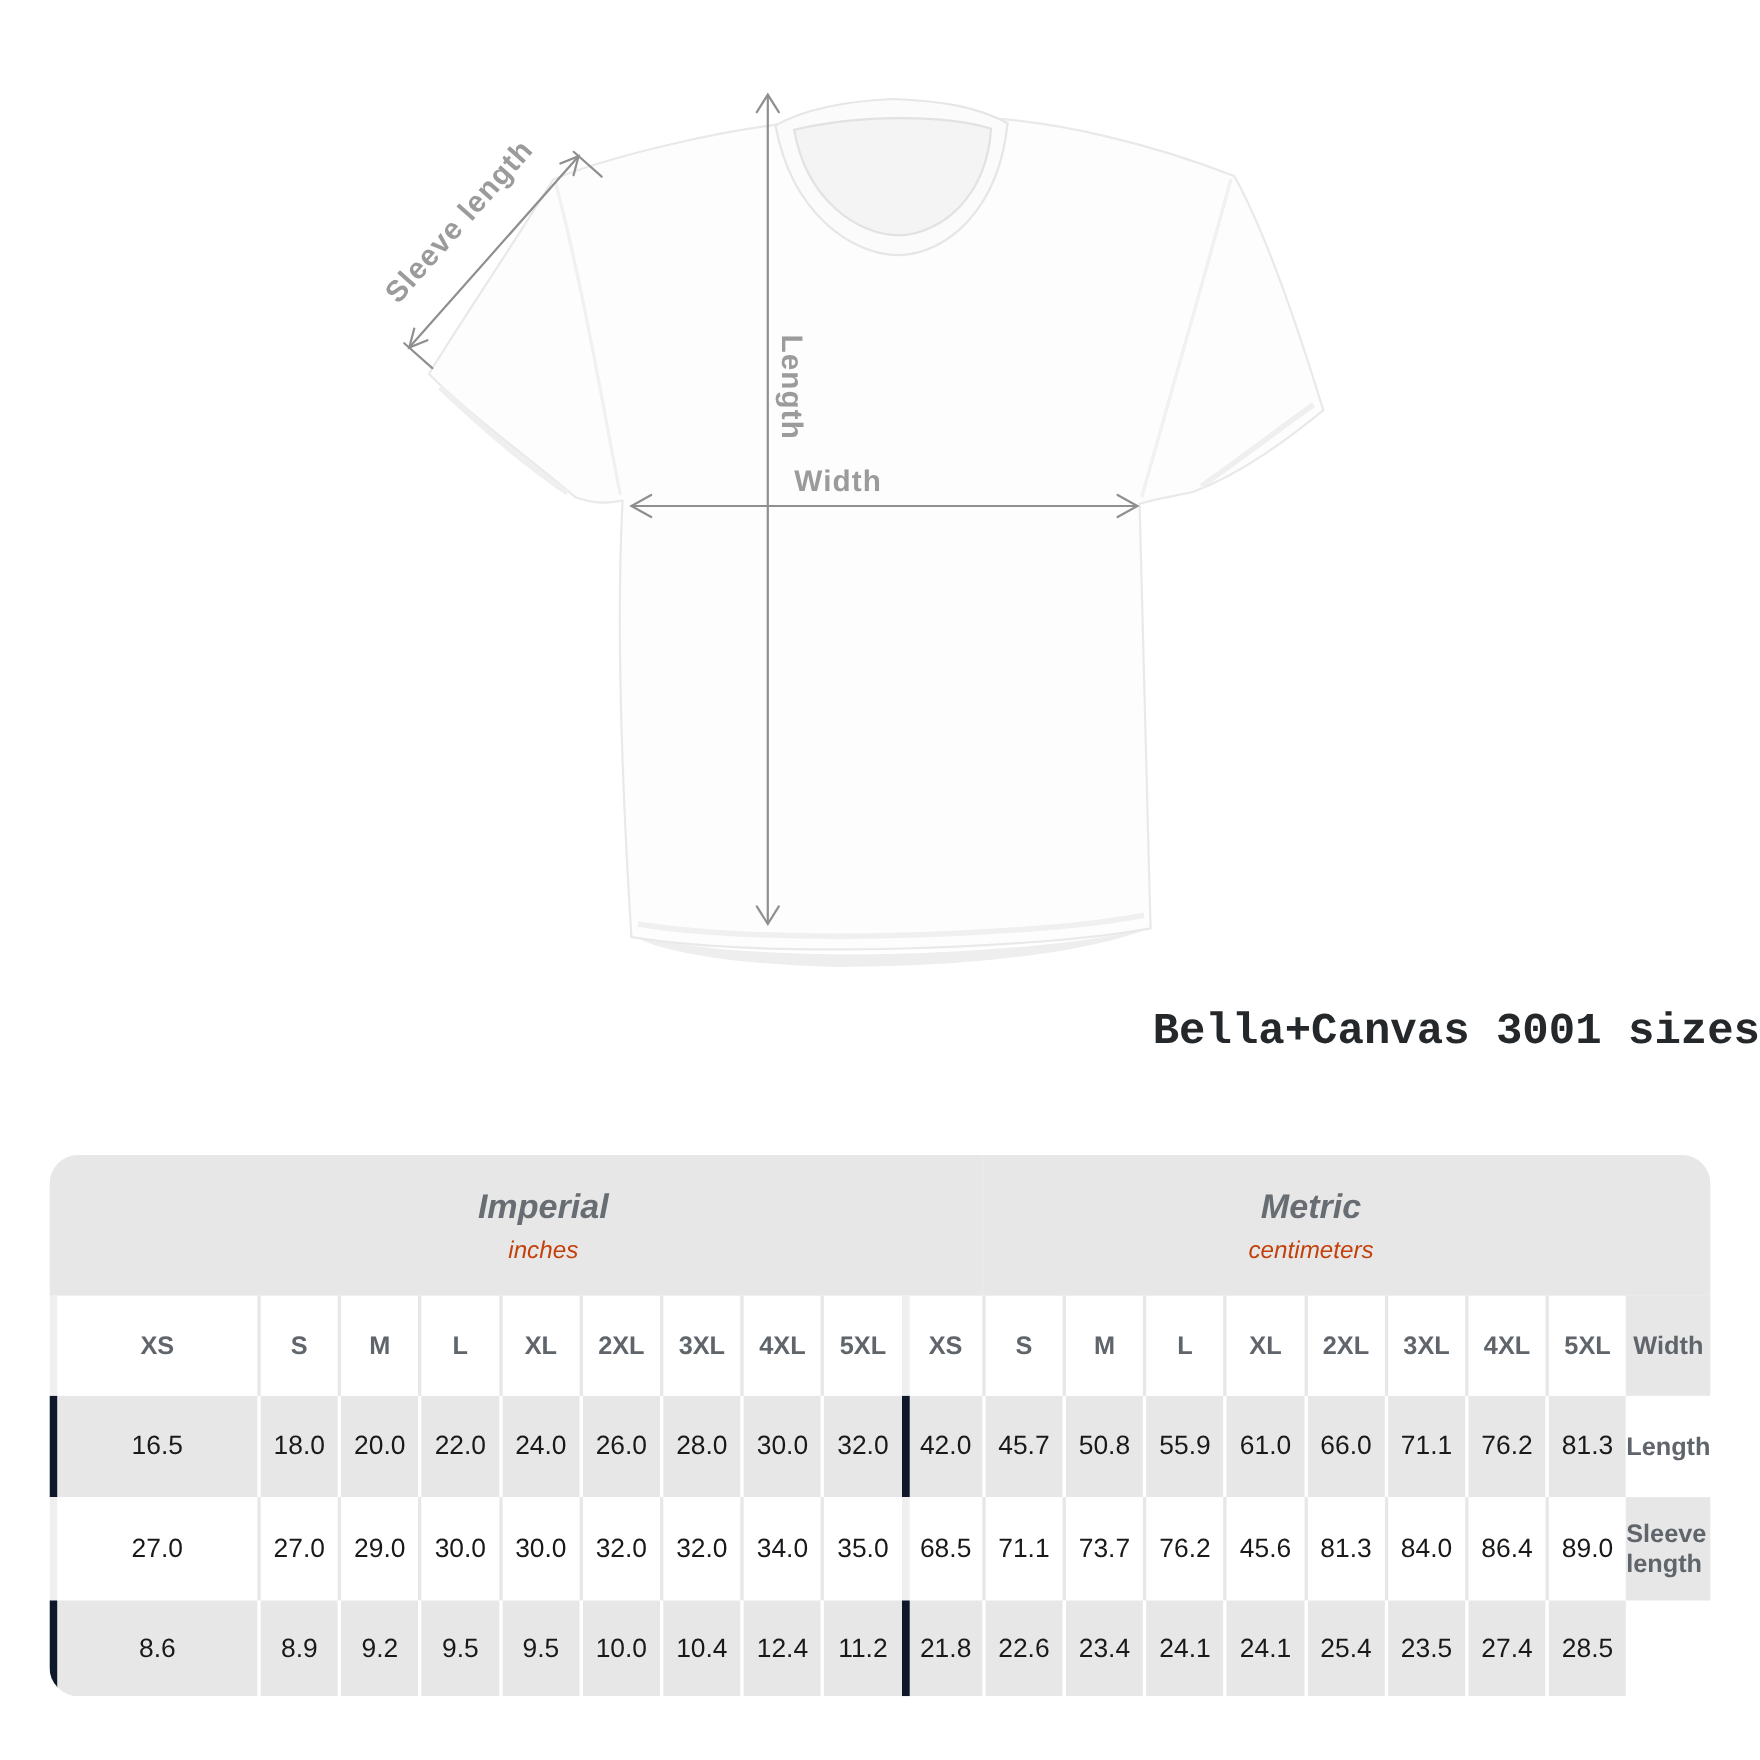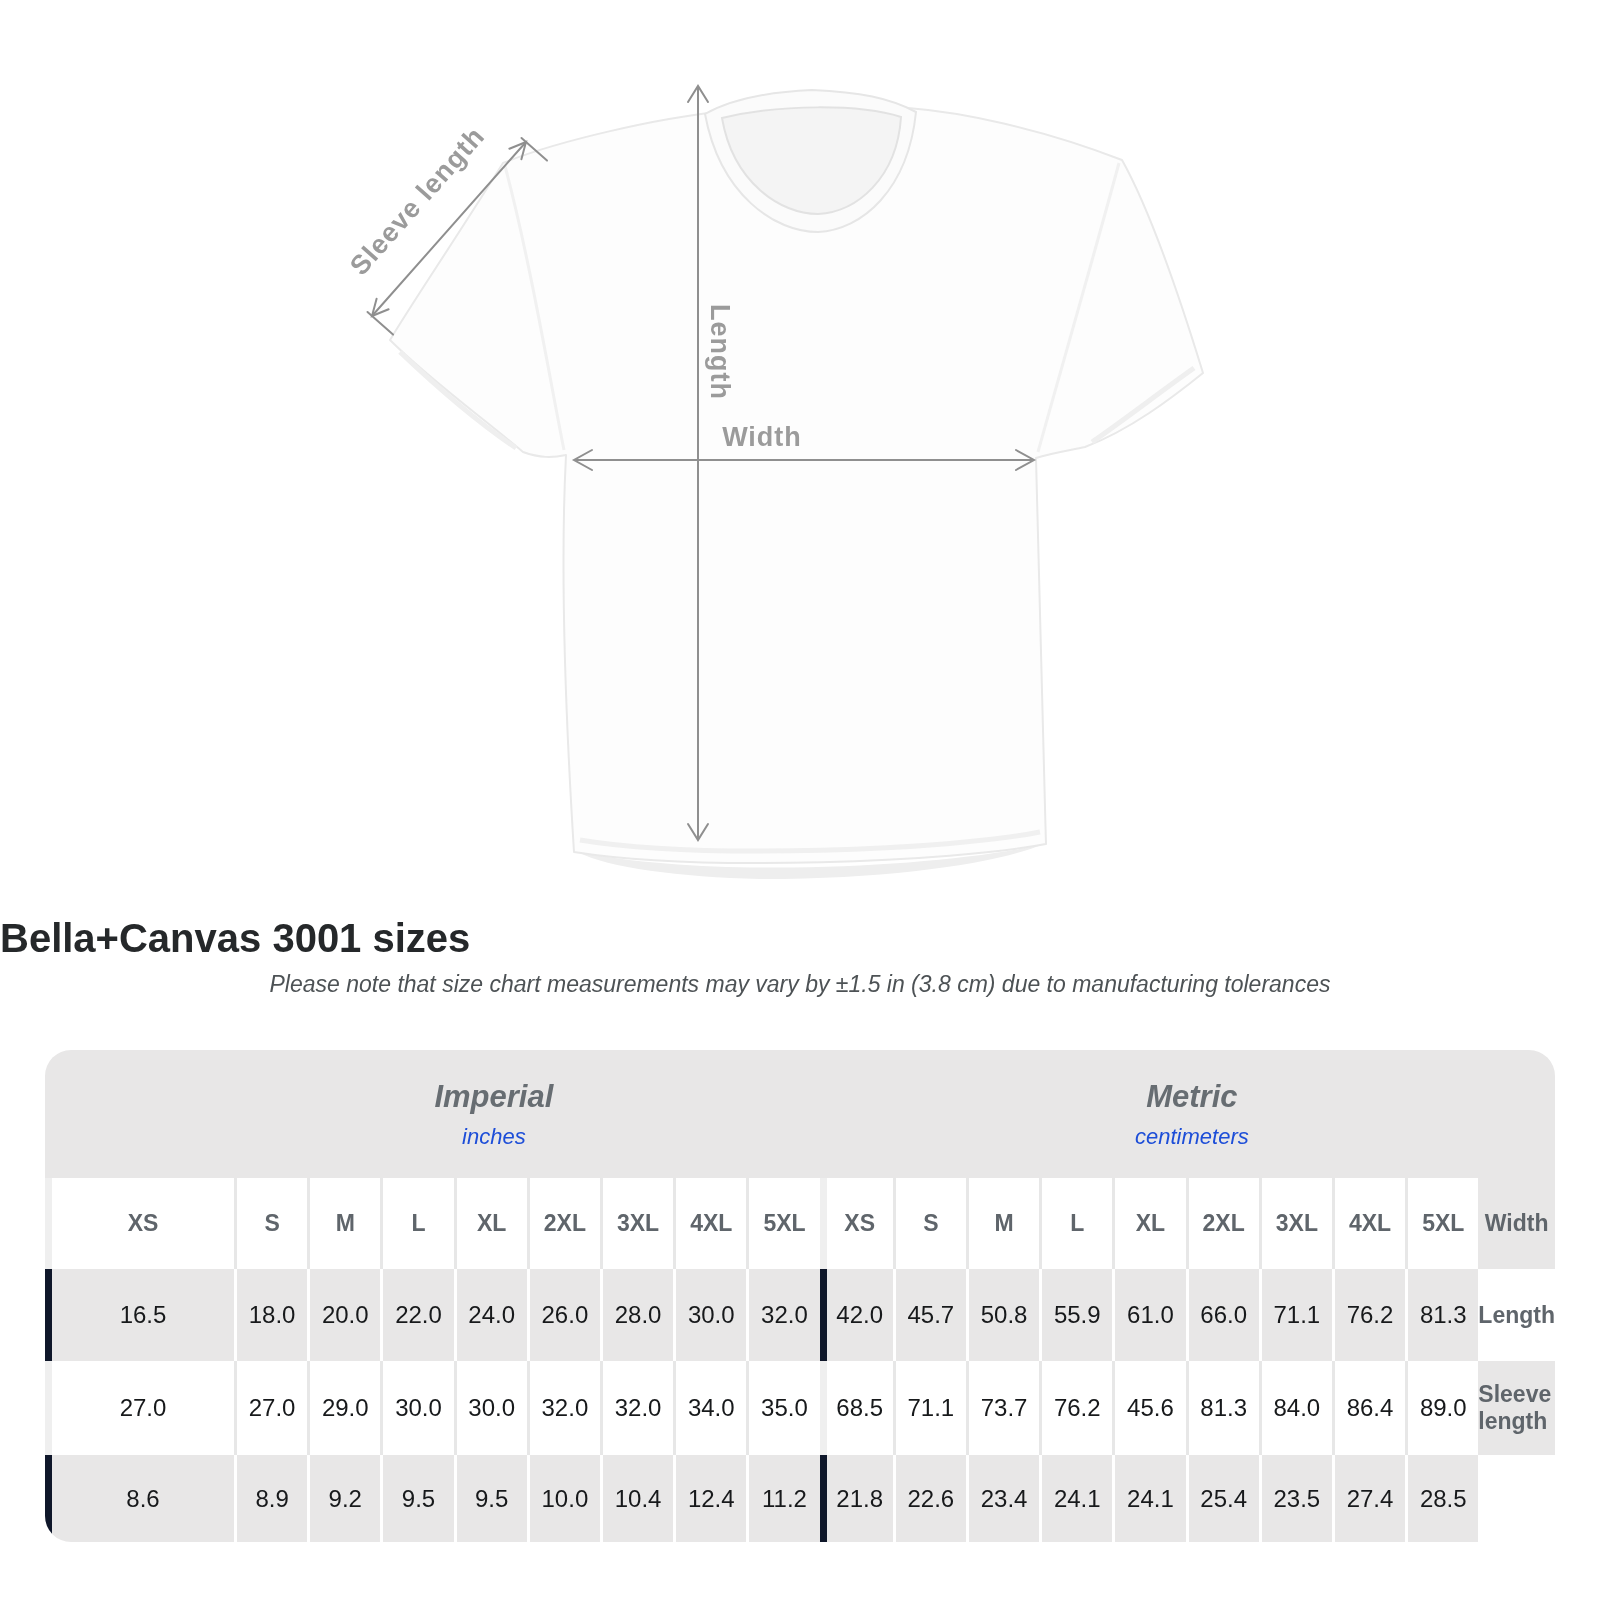--- a/index.html
+++ b/index.html
@@ -6,40 +6,40 @@
   .canvas {
     position:relative; width:1600px; height:1600px; background:#ffffff;
     font-family:"Liberation Sans", sans-serif; overflow:hidden;
   }
   
   .diagram { position:absolute; left:0; top:0; width:1600px; height:910px; }
   .diagram svg { display:block; }
   .dim-label { font-weight:bold; font-size:27px; fill:#9b9b9b; letter-spacing:1px; }
   
   .title {
-    position:absolute; top:916px; left:0; width:100%; text-align:left;
-    font-size:40px; font-weight:bold; color:#25282a; margin:0;
+    position:absolute; top:916px; left:0; width:100%; text-align:right;
+    font-size:40px; font-weight:bold; color:#25282a; margin:0;font-family:Liberation Mono, monospace;
   }
   .subtitle {
     position:absolute; top:971px; left:0; width:100%; text-align:center;
     font-size:23px; font-style:italic; color:#4d5255; margin:0;
   }
   
   .size-table {
     position:absolute; left:45px; top:1050px; width:1510px; height:492px;
     display:grid;
     grid-template-columns:189px repeat(18, 1fr);
     grid-template-rows:128px 91px 92px 94px 87px;
     border-radius:26px; overflow:hidden; background:#ffffff;
   }
   .band { background:#e8e7e7; display:flex; flex-direction:column; align-items:center; justify-content:center; gap:9px; }
   .band-left  { grid-column:1 / 11; padding-left:50px; }
   .band-right { grid-column:11 / 20; padding-right:64px; }
   .g-label { font-size:31px; font-weight:bold; font-style:italic; color:#676d72; }
-  .g-sub   { font-size:22px; font-style:italic; color:#1d4ed8; }
+  .g-sub   { font-size:22px; font-style:italic; color:#c2410c; }
   .c { display:flex; align-items:center; justify-content:center; border-left:3px solid var(--sep); }
   .rw { background:#ffffff; --sep:#e7e7e7; }
   .rg { background:#e8e7e7; --sep:#ffffff; }
   .lab { border-left:none; }
   .rw.gA, .rw.gB { border-left:7px solid #efefef; }
   .rg.gA, .rg.gB { border-left:7px solid #0f172a; }
   .hd  { font-weight:bold; color:#5f656b; font-size:23px; }
   .num { color:#17191b; font-size:24px; }
 </style>
 </head>
@@ -100,21 +100,20 @@
         </g>
       </g>
 
       <text class="dim-label" transform="translate(424 207) rotate(-48.5)" text-anchor="middle">Sleeve length</text>
       <text class="dim-label" transform="translate(711 352) rotate(90)" text-anchor="middle">Length</text>
       <text class="dim-label" x="762" y="446" text-anchor="middle">Width</text>
     </svg>
   </div>
 
   <h1 class="title">Bella+Canvas 3001 sizes</h1>
-  <p class="subtitle">Please note that size chart measurements may vary by ±1.5 in (3.8 cm) due to manufacturing tolerances</p>
 
   <div class="size-table">
 
     <div class="band band-left">
       <div class="g-label">Imperial</div>
       <div class="g-sub">inches</div>
     </div>
     <div class="band band-right">
       <div class="g-label">Metric</div>
       <div class="g-sub">centimeters</div>

